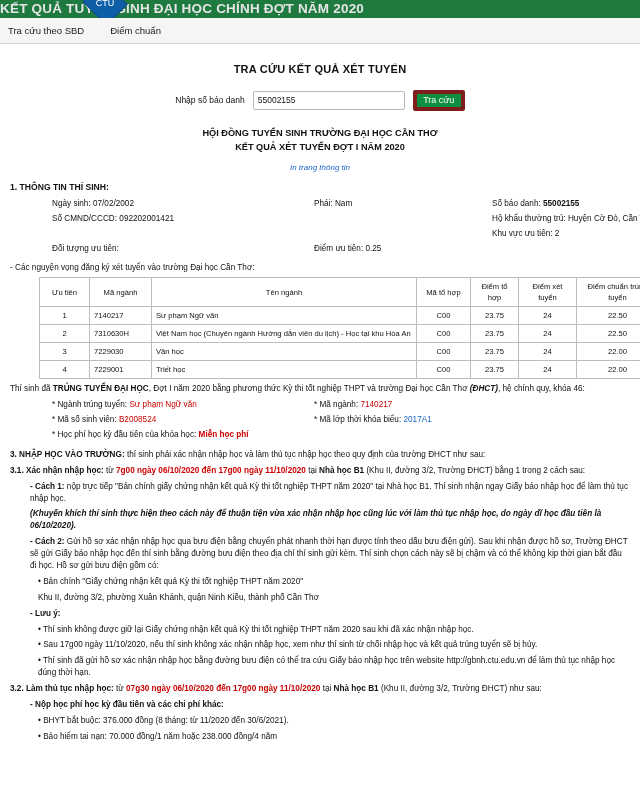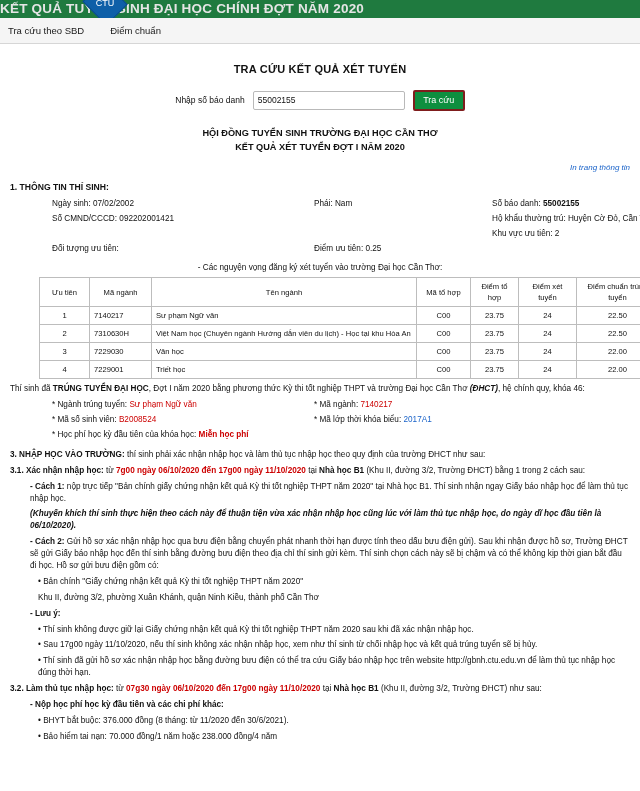--- a/index.html
+++ b/index.html
@@ -91,37 +91,37 @@
     font-size: 8.5px;
     padding: 0 4px;
     font-family: "Liberation Sans", sans-serif;
     color: #111;
     background: #fff;
   }
   .search-btn {
     height: 21px;
     min-width: 52px;
     background: #0e8f3f;
-    border: 2px solid #7f1d1d;
+    border: 4px solid #7f1d1d;
     color: #fff;
     font-size: 9px;
     border-radius: 2px;
     cursor: pointer;
     font-family: "Liberation Sans", sans-serif;
   }
   .bold { font-weight: bold; }
   .org-title {
     text-align: center;
     font-weight: bold;
     font-size: 9.2px;
     line-height: 1.35;
     margin-bottom: 2px;
   }
   .print-link {
-    text-align: right;
+    text-align: center;
     color: #1a63c9;
     font-size: 8px;
     font-style: italic;
     margin: 8px 0 0 0;
     cursor: pointer;
   }
 
   .sect-head {
     font-weight: bold;
     font-size: 8.6px;
@@ -132,21 +132,21 @@
   .info-grid {
     display: grid;
     grid-template-columns: 262px 178px auto;
     row-gap: 3px;
     padding-left: 42px;
     font-size: 8.2px;
   }
   .info-grid .cell { white-space: nowrap; }
 
   
-  .sub-head { margin: 8px 0 3px 0; font-size: 8.2px; text-align: center; }
+  .sub-head { margin: 8px 0 3px 0; font-size: 8.2px; }
   table.wishes {
     width: 100%;
     border-collapse: collapse;
     font-size: 7.6px;
     margin-left: 29px;
   }
   table.wishes th, table.wishes td {
     border: 1px solid #bdbdbd;
     padding: 3px 4px;
     text-align: left;

